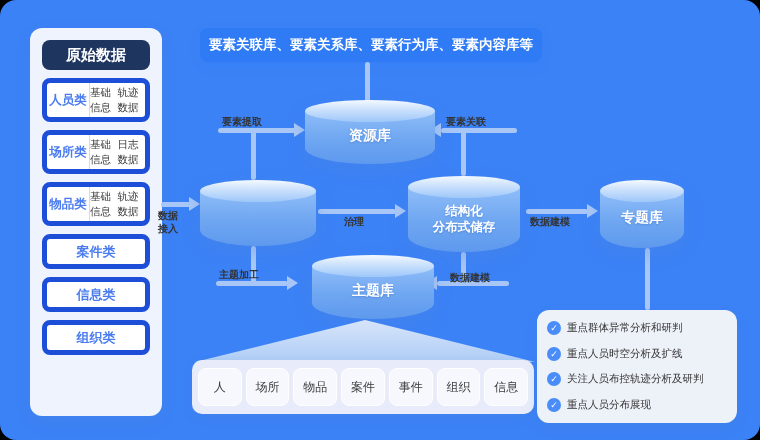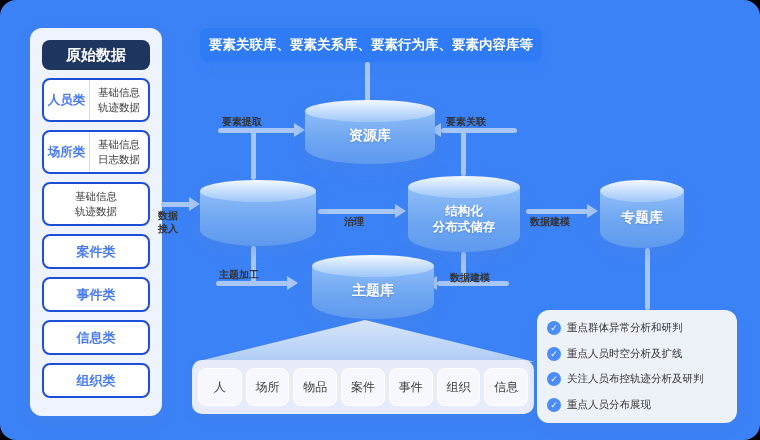--- a/index.html
+++ b/index.html
@@ -5,25 +5,25 @@
   html,body{margin:0;padding:0;background:#000;}
   *{box-sizing:border-box;font-family:"DejaVu Sans","Liberation Sans",sans-serif;}
   #canvas{position:relative;width:760px;height:440px;background:#3b82f6;border-radius:16px;overflow:hidden;}
 
   
   .sidebar{position:absolute;left:30px;top:28px;width:132px;height:388px;
     background:#eef3fd;border-radius:12px;box-shadow:0 6px 14px rgba(90,130,200,.18);
     padding:12px 12px;display:flex;flex-direction:column;gap:8px;}
   .sb-title{height:30px;background:#1e3560;border-radius:8px;color:#fff;
     font-size:15px;font-weight:bold;display:flex;align-items:center;justify-content:center;}
-  .sb-item{background:#fff;border:2px solid #1d4ed8;border-radius:8px;}
+  .sb-item{background:#fff;border:5px solid #1d4ed8;border-radius:8px;}
   .sb-item.detail{height:44px;display:flex;align-items:stretch;}
   .sb-cat{flex:0 0 44%;display:flex;align-items:center;justify-content:center;
     color:#4a7cf0;font-size:12.5px;font-weight:bold;border-right:1px solid #ccdcf8;}
-  .sb-desc{flex:1;display:flex;flex-direction:column;align-items:center;justify-content:center;
+  .sb-desc{flex:1;display:flex;flex-direction:row;align-items:center;justify-content:center;
     font-size:10.5px;color:#3a3a3a;line-height:1.45;}
   .sb-item.simple{height:35px;display:flex;align-items:center;justify-content:center;
     color:#4a7cf0;font-size:13px;font-weight:bold;}
 
   
   .banner{position:absolute;left:200px;top:28px;width:342px;height:34px;background:#2e7bf5;
     border-radius:8px;color:#fff;font-size:13.5px;font-weight:bold;
     display:flex;align-items:center;justify-content:center;box-shadow:0 4px 10px rgba(46,123,245,.3);}
 
   
@@ -80,28 +80,28 @@
       </span>
     </div>
     <div class="sb-item detail">
       <span class="sb-cat">场所类</span>
       <span class="sb-desc">
         <span>基础信息</span>
         <span>日志数据</span>
       </span>
     </div>
     <div class="sb-item detail">
+      <span class="sb-cat">物品类</span>
       <span class="sb-desc">
         <span>基础信息</span>
         <span>轨迹数据</span>
       </span>
     </div>
 
     <div class="sb-item simple">案件类</div>
-    <div class="sb-item simple">事件类</div>
     <div class="sb-item simple">信息类</div>
     <div class="sb-item simple">组织类</div>
   </aside>
 
   <div class="banner">要素关联库、要素关系库、要素行为库、要素内容库等</div>
 
   <div class="ln" style="left:365px;top:62px;width:5px;height:40px"></div>
 
   <div class="ln" style="left:218px;top:128px;width:78px;height:5px"></div>
   <div class="ah r" style="left:294px;top:123px"></div>

